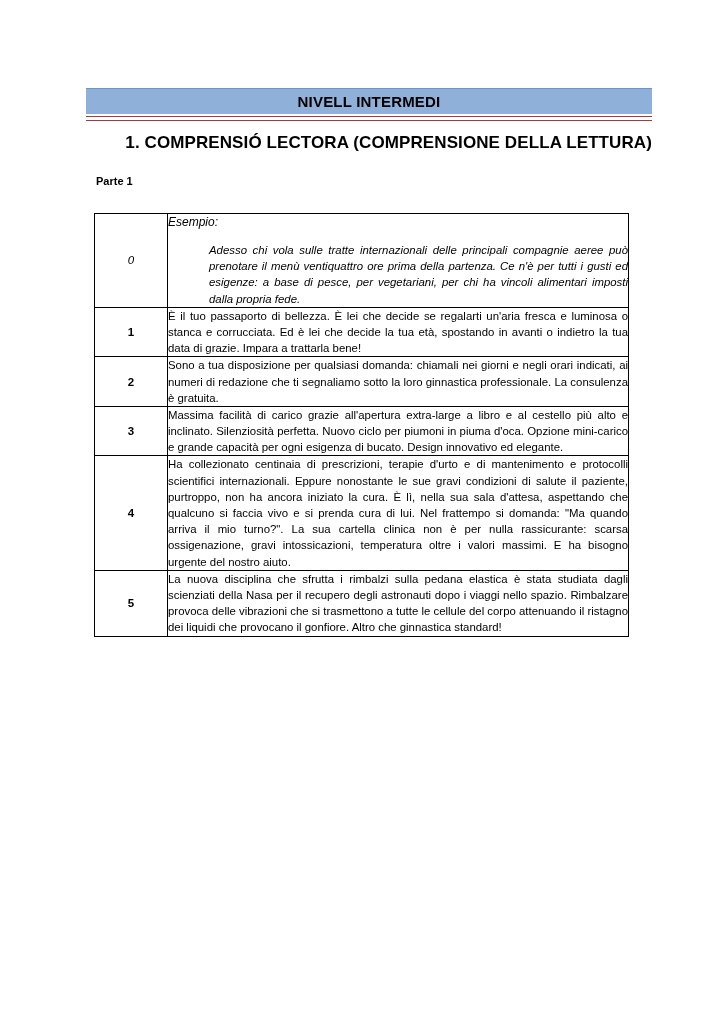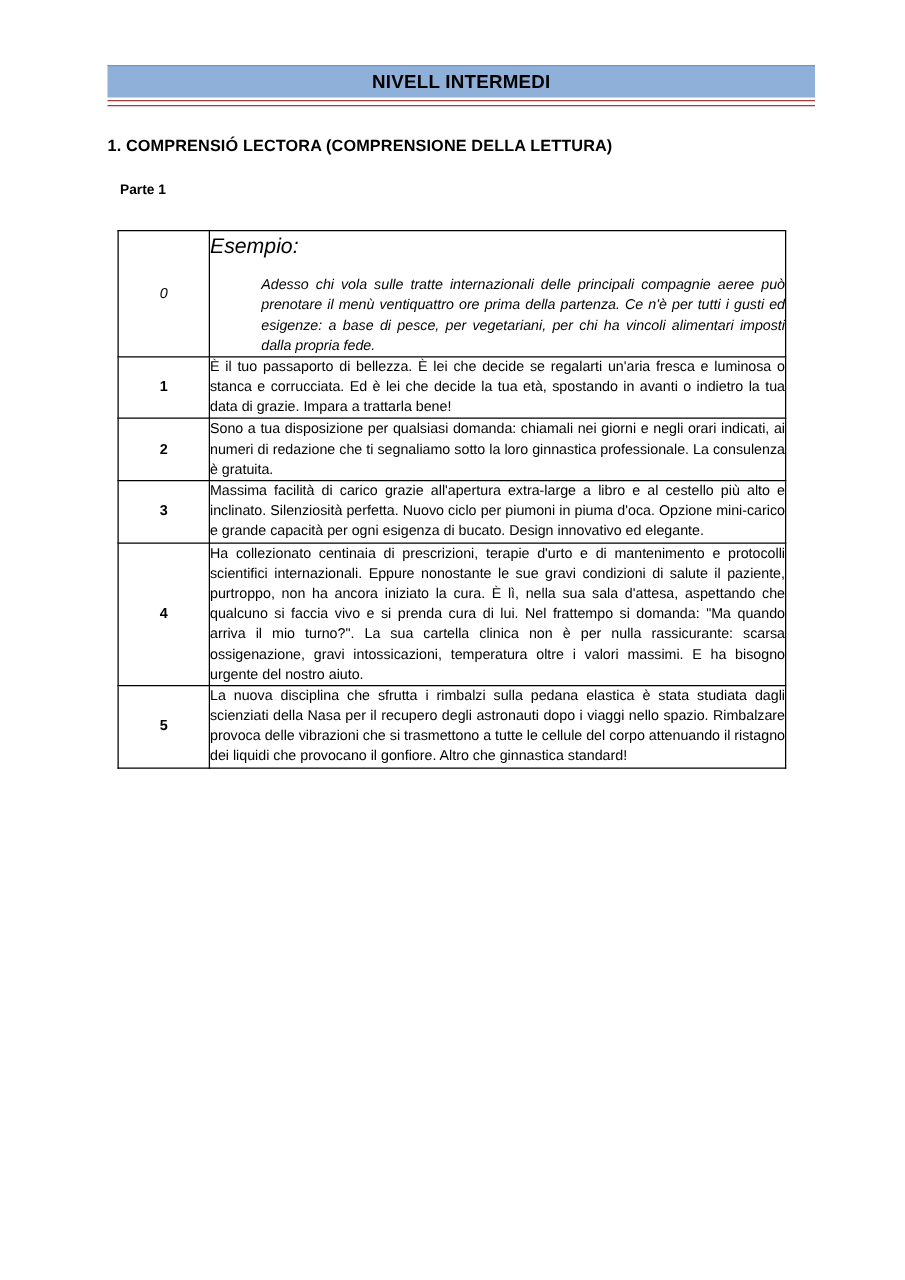--- a/index.html
+++ b/index.html
@@ -12,21 +12,21 @@
     height: 1024px;
     font-family: "Liberation Sans", sans-serif;
     color: #000000;
     position: relative;
     overflow: hidden;
   }
   .page {
     width: 724px;
     height: 1024px;
     box-sizing: border-box;
-    padding: 52px 72px 40px 86px;
+    padding: 88px 72px 40px 86px;
     position: relative;
   }
   .title-banner {
     background: #8fb0d8;
     border-top: 1px solid #6f95c4;
     text-align: center;
     font-weight: bold;
     font-size: 15px;
     letter-spacing: 0.2px;
     padding: 4px 0 4px 0;
@@ -37,24 +37,24 @@
   }
   .title-underline {
     height: 3px;
     background: #ffffff;
     border-top: 1px solid #a33b3b;
     border-bottom: 1px solid #a33b3b;
     margin-top: 2px;
     width: 100%;
   }
   .section-heading {
-    text-align: left;
+    text-align: right;
     font-weight: bold;
-    font-size: 13px;
-    margin-top: 24px;
+    font-size: 17px;
+    margin-top: 12px;
     letter-spacing: 0.1px;
   }
   .part-label {
     font-weight: bold;
     font-size: 11px;
     margin-top: 22px;
     margin-left: 10px;
   }
   table.items {
     margin-top: 26px;
@@ -79,21 +79,21 @@
     font-weight: normal;
   }
   td.txt {
     padding: 9px 10px 10px 10px;
     font-size: 11.4px;
     line-height: 1.42;
     text-align: justify;
   }
   .ex-label {
     font-style: italic;
-    font-size: 17px;
+    font-size: 12px;
     margin-bottom: 11px;
   }
   .ex-body {
     font-style: italic;
     font-size: 11.4px;
     line-height: 1.42;
     text-align: justify;
     margin-left: 41px;
   }
 </style>

